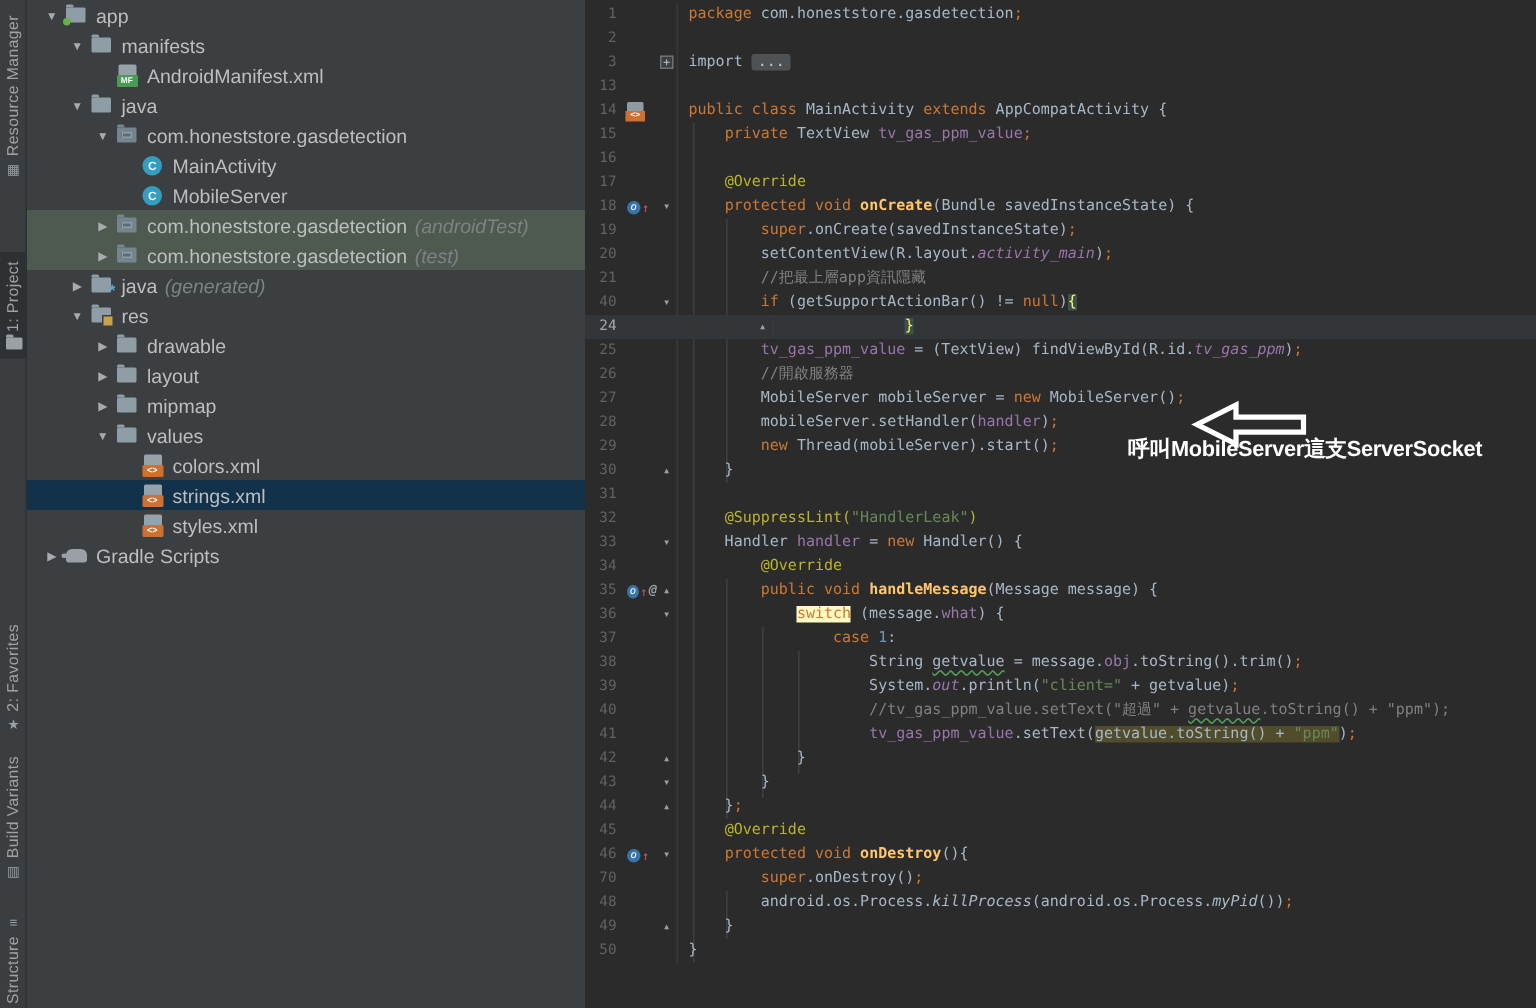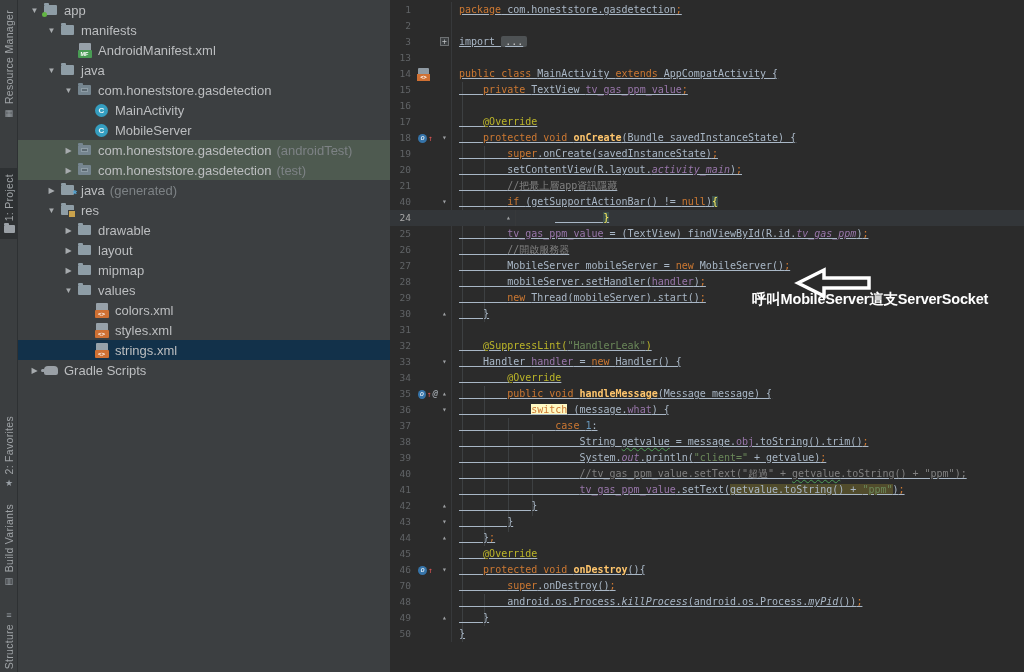--- a/index.html
+++ b/index.html
@@ -23,21 +23,21 @@
   
   .ppanel { position:relative; width:372px; height:672px; background:#3c3f41; flex:0 0 372px;
             overflow:hidden; z-index:2; }
   .trow { position:relative; height:20px; display:flex; align-items:center; width:372px;
           color:#bcbec0; font-size:13px; white-space:nowrap; cursor:pointer; }
   .trow.bg-test { background:#4e5a50; }
   .trow.bg-selected { background:#12314a; }
   .chev { width:17px; font-size:8px; color:#a7abae; text-align:center; flex:0 0 17px; }
   .ticon { width:15px; height:14px; margin-right:6px; position:relative; flex:0 0 15px;
            display:flex; align-items:center; justify-content:center; }
-  .tsuffix { color:#7d8285; margin-left:5px; }
+  .tsuffix { color:#7d8285; margin-left:5px;font-style:italic; }
 
   .i-folder,.i-folder-app,.i-folder-res,.i-folder-gen,.i-package {
       width:13px; height:10px; background:#8e9da6; border-radius:1px; position:relative; }
   .i-folder::before,.i-folder-app::before,.i-folder-res::before,.i-folder-gen::before,.i-package::before {
       content:""; position:absolute; top:-2px; left:0; width:5px; height:2px; background:#8e9da6;
       border-radius:1px 1px 0 0; }
   .i-package { background:#75858f; }
   .i-package::before { background:#75858f; }
   .i-package::after { content:""; position:absolute; left:3px; top:3px; width:7px; height:4px;
       background:#5d6a72; box-shadow:0 0 0 1px #8e9da6 inset; }
@@ -70,21 +70,21 @@
   .code-row.caret { background:#333639;gap:32px; }
   .ln { width:26px; text-align:right; padding-right:5px; color:#606366; font-size:9.5px;
         flex:0 0 26px; cursor:pointer; }
   .caret .ln { color:#a9a9a9; }
   .gic { width:22px; flex:0 0 22px; position:relative; display:flex; align-items:center;
          gap:1px; justify-content:flex-start; padding-left:2px; cursor:pointer; }
   .gfd { width:14px; flex:0 0 14px; text-align:center; color:#9da0a3; font-size:8px;
          cursor:pointer; border-right:1px solid #37393b; }
   .gfd .fplus { display:inline-block; width:9px; height:9px; line-height:8px; border:1px solid #6e7173;
          color:#c0c3c5; font-size:8px; background:#3c3f41; margin-top:3px; }
-  .ct { white-space:pre; padding-left:7px; color:#a9b7c6;text-decoration:underline; }
+  .ct { white-space:pre; padding-left:7px; color:#a9b7c6; }
 
   .ovc { display:inline-block; width:9px; height:9px; border-radius:50%; background:#3674a9;
          color:#fff; font-size:7px; line-height:9px; text-align:center; font-family:"DejaVu Sans Mono",monospace; }
   .ova { color:#e05555; font-size:8px; line-height:9px; }
   .gat { color:#9aa0a6; font-size:9px; font-weight:bold; }
   .gi-res { width:11px; height:12px; background:#8f9aa3; border-radius:1px; position:relative; }
   .gi-res::after { content:"<>"; position:absolute; left:-1px; right:-1px; bottom:-1px; height:7px;
          background:#cf7033; color:#fff; font-size:5.5px; line-height:7px; text-align:center; font-weight:bold; }
 
   
@@ -250,33 +250,33 @@
         </span>
         <span class="tlabel">values</span>
       </div>
       <div class="trow" style="padding-left: 59px;">
         <span class="chev"></span>
         <span class="ticon">
           <span class="i-xmlfile"></span>
         </span>
         <span class="tlabel">colors.xml</span>
       </div>
+      <div class="trow bg-selected" style="padding-left: 59px;">
+        <span class="chev"></span>
+        <span class="ticon">
+          <span class="i-xmlfile"></span>
+        </span>
+        <span class="tlabel">strings.xml</span>
+      </div>
       <div class="trow" style="padding-left: 59px;">
         <span class="chev"></span>
         <span class="ticon">
           <span class="i-xmlfile"></span>
         </span>
         <span class="tlabel">styles.xml</span>
-      </div>
-      <div class="trow bg-selected" style="padding-left: 59px;">
-        <span class="chev"></span>
-        <span class="ticon">
-          <span class="i-xmlfile"></span>
-        </span>
-        <span class="tlabel">strings.xml</span>
       </div>
       <div class="trow" style="padding-left: 8px;">
         <span class="chev">▶</span>
         <span class="ticon">
           <span class="i-gradle"></span>
         </span>
         <span class="tlabel">Gradle Scripts</span>
       </div>
     </div>
 

